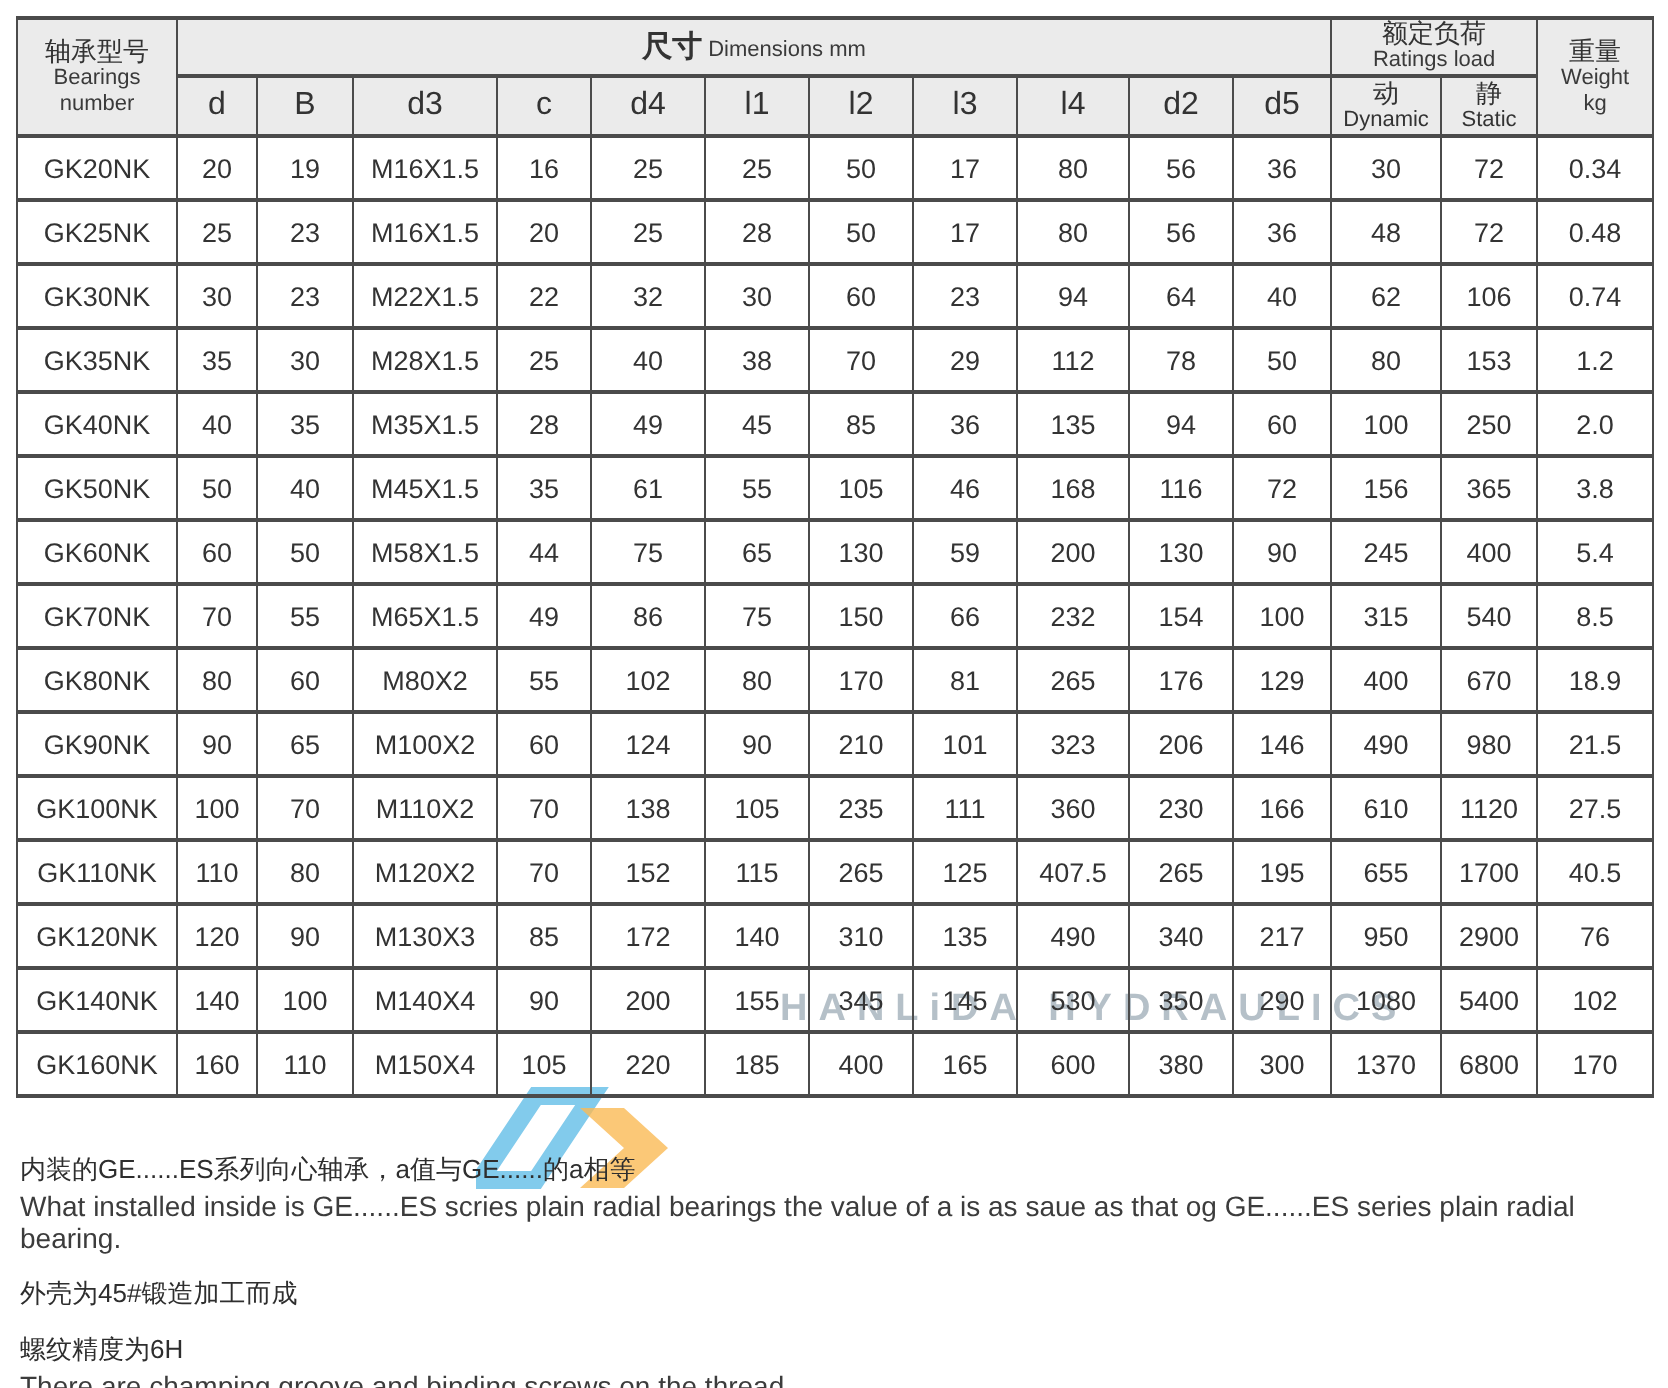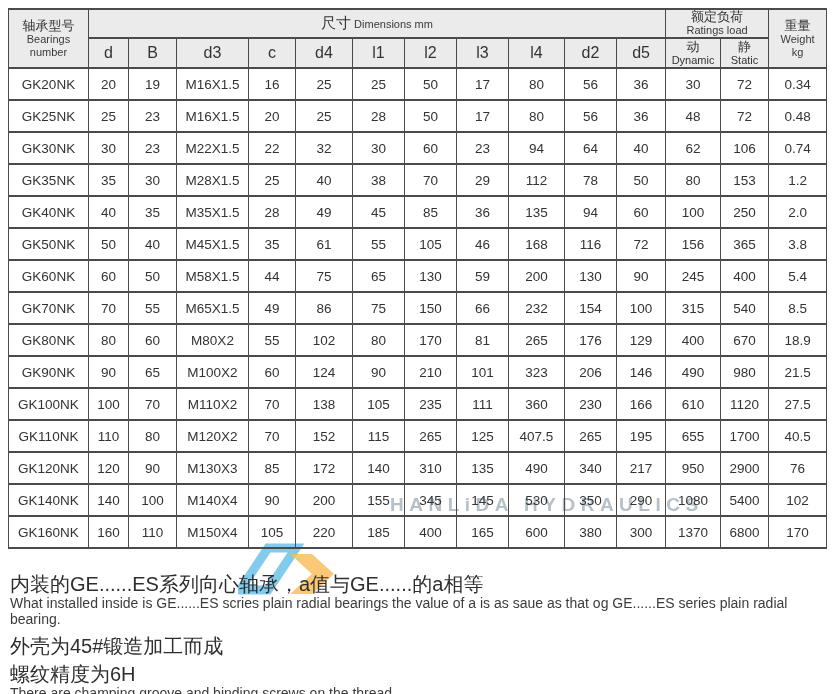--- a/index.html
+++ b/index.html
@@ -36,30 +36,30 @@
     border:solid #4b4b4b;border-width:2px 1px;
     text-align:center;vertical-align:middle;
     padding:0 1px;color:#333;background:transparent;
     overflow:hidden;
   }
   .spec th{background:#ebebeb;font-weight:normal;}
   .spec td{height:30px;font-size:13.5px;}
   .r1{height:28px;}
   .r2{height:30px;}
   .zh{font-size:13px;line-height:15px;}
-  .zh-lg{font-size:15px;}
+  .zh-lg{font-size:15px;font-weight:bold;}
   .en{font-size:11px;line-height:13px;color:#3a3a3a;}
   .th-dim .en{margin-left:3px;text-align:center;}
   .sub-zh{font-size:13px;line-height:14px;}
   .sub-en{font-size:11px;line-height:12px;}
 
   
   .notes{position:absolute;left:10px;top:576px;z-index:1;}
   .note{margin-bottom:11px;}
-  .note-zh{font-size:20px;color:#2e2e2e;line-height:17px;}
+  .note-zh{font-size:13px;color:#2e2e2e;line-height:17px;}
   .note-en{font-size:14px;color:#3c3c3c;line-height:16px;margin-top:2px;}
 </style>
 </head>
 <body>
 
 <div class="page">
 
   <div class="watermark">
     <svg class="wm-logo" width="104" height="78" viewBox="0 0 104 78">
       <path d="M2 70 L30 28 L58 28 L30 70 Z" fill="none" stroke="#2ea7df" stroke-width="9" opacity="0.8"></path>

